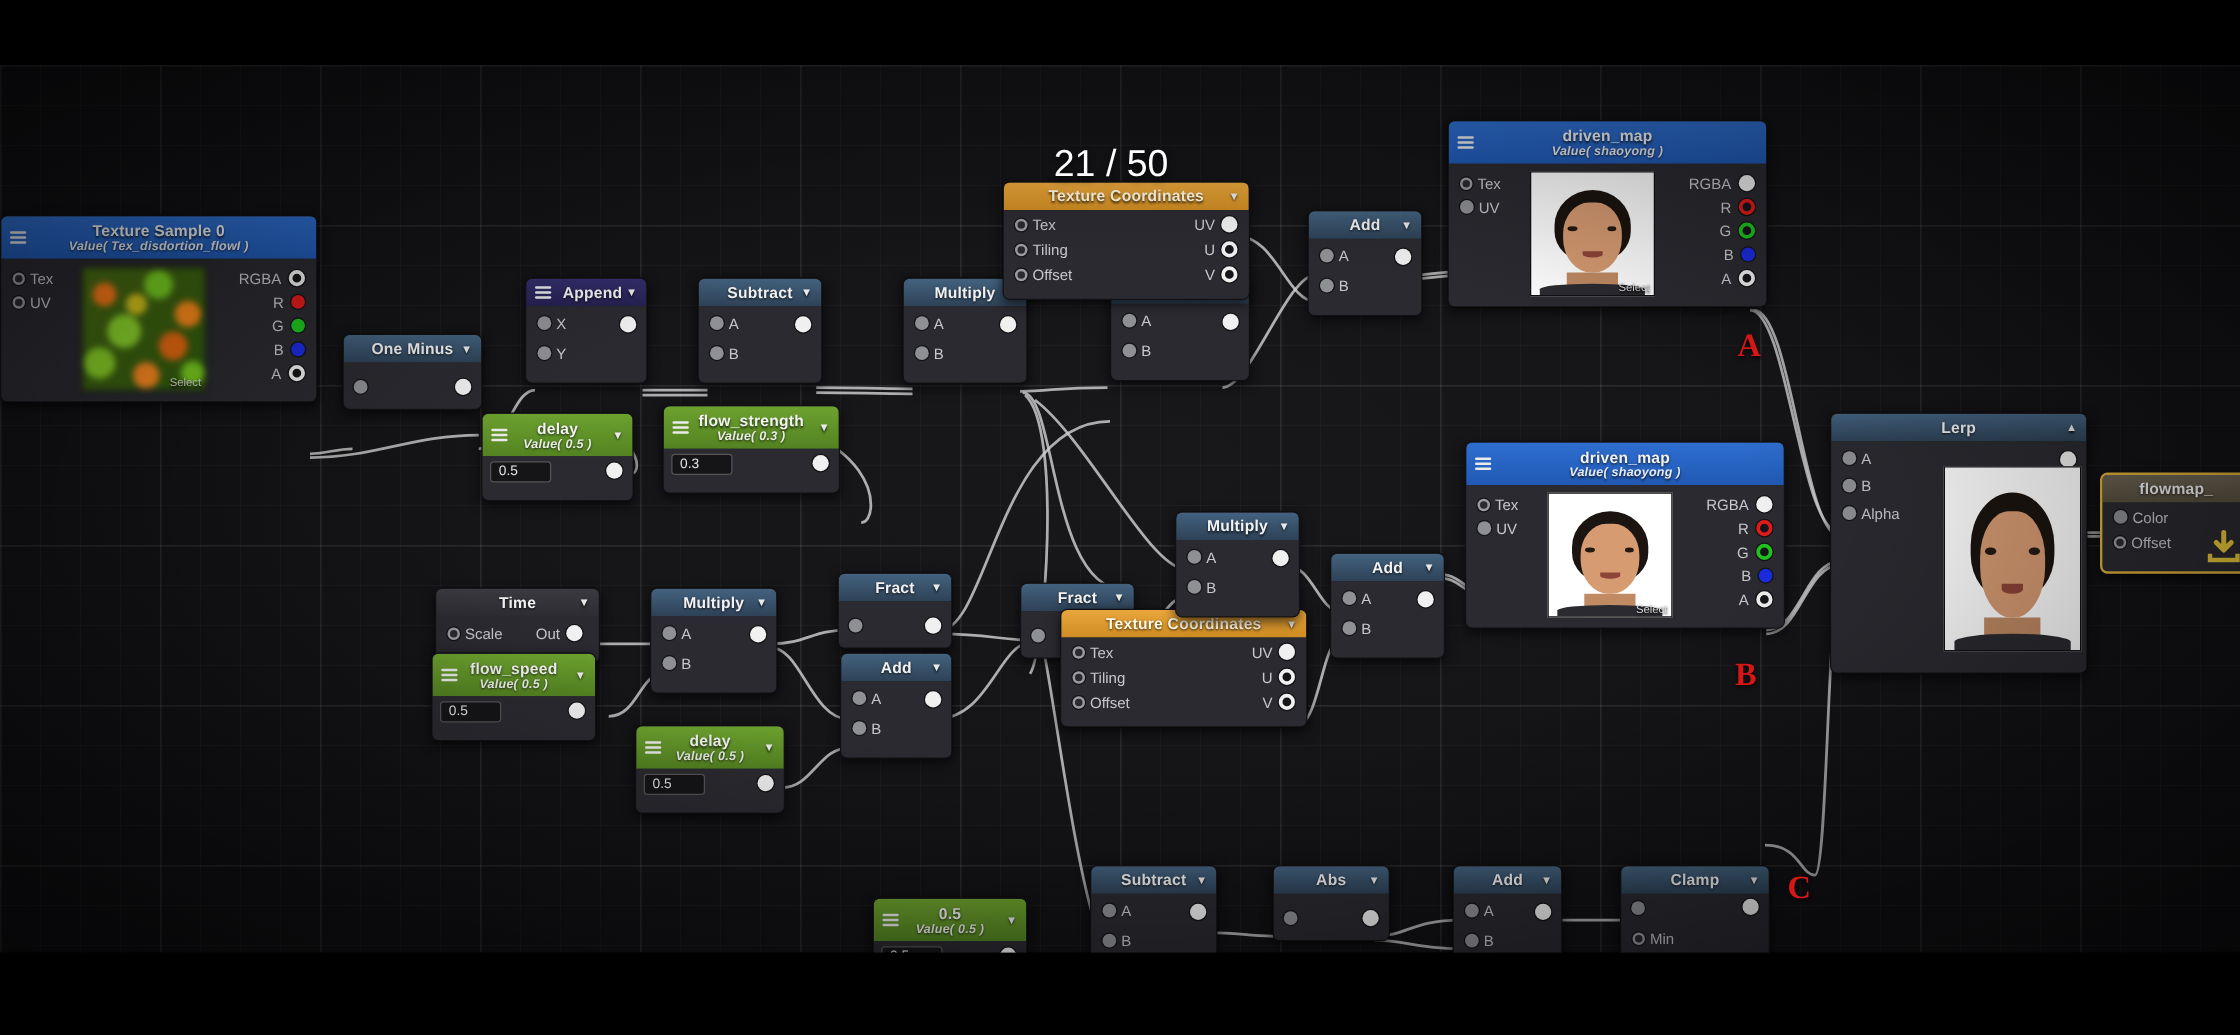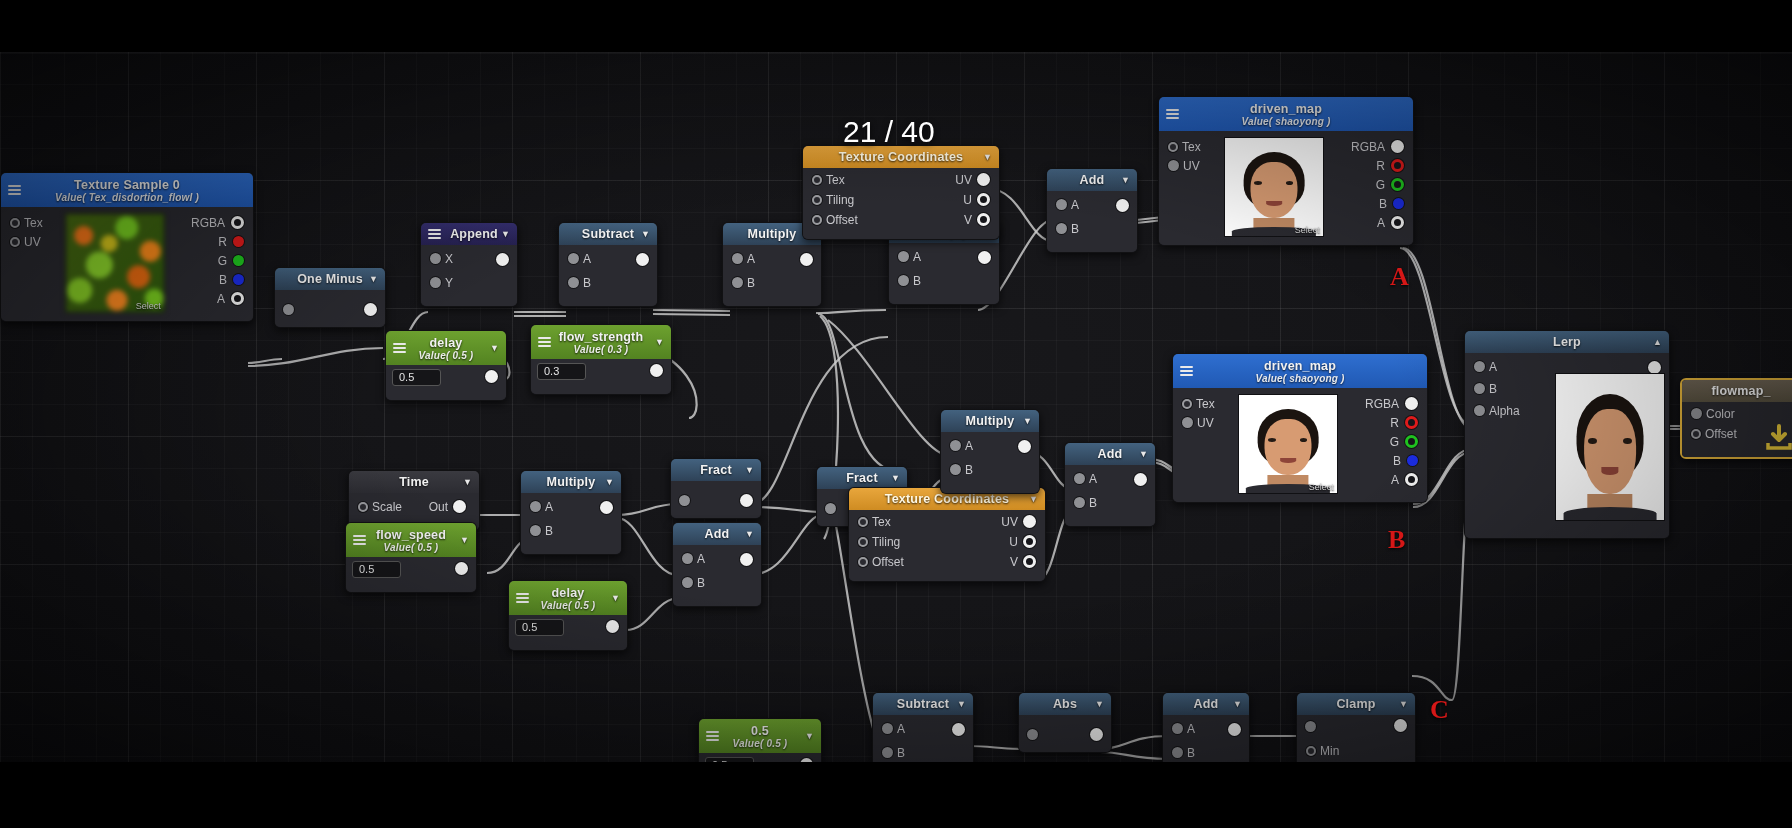--- a/index.html
+++ b/index.html
@@ -875,17 +875,17 @@
 
     </div>
 
     <div class="marker" style="left:1390px;top:210px;"><span>A</span></div>
     <div class="marker" style="left:1388px;top:473px;"><span>B</span></div>
     <div class="marker" style="left:1430px;top:643px;"><span>C</span></div>
 
     <div id="vignette"></div>
   </div>
 
-  <div id="counter" style="left:843px;top:115px;"><span>21 / 40</span></div>
+  <div id="counter" style="left:843px;top:115px;"><span>21 / 50</span></div>
 
   <div class="bar" id="bar-top"></div>
   <div class="bar" id="bar-bottom"></div>
 </div>
 
 </body></html>

